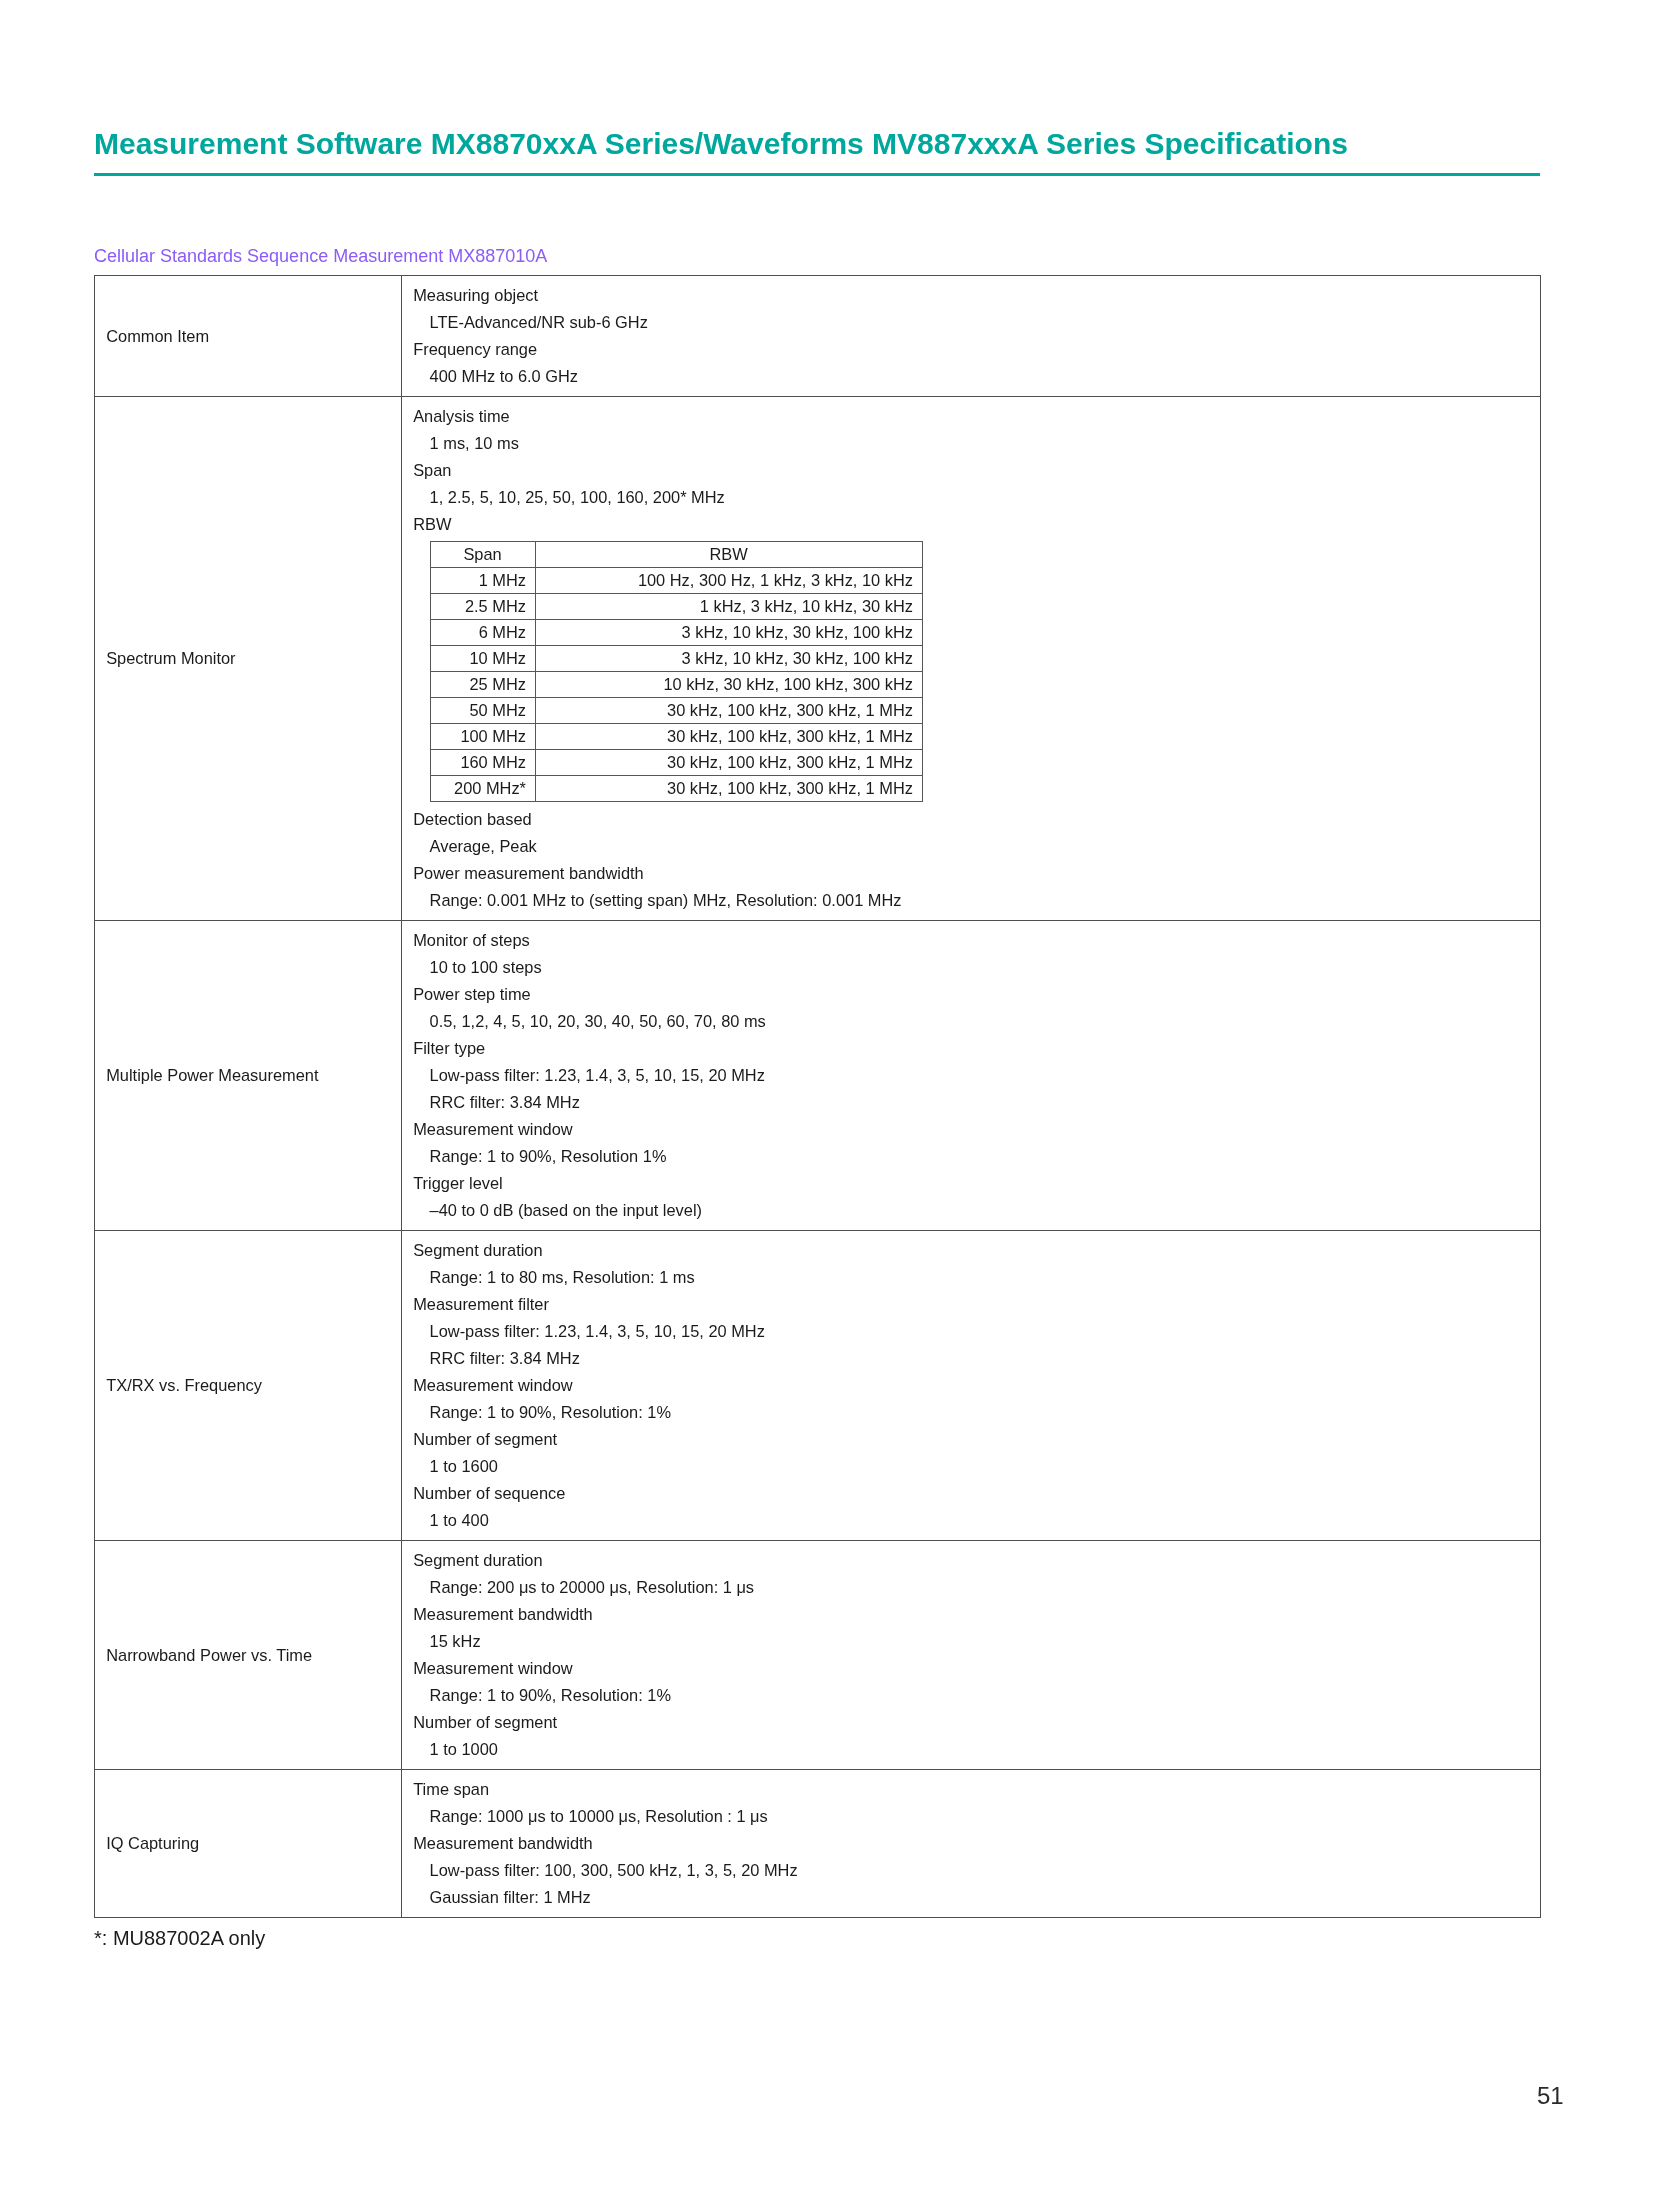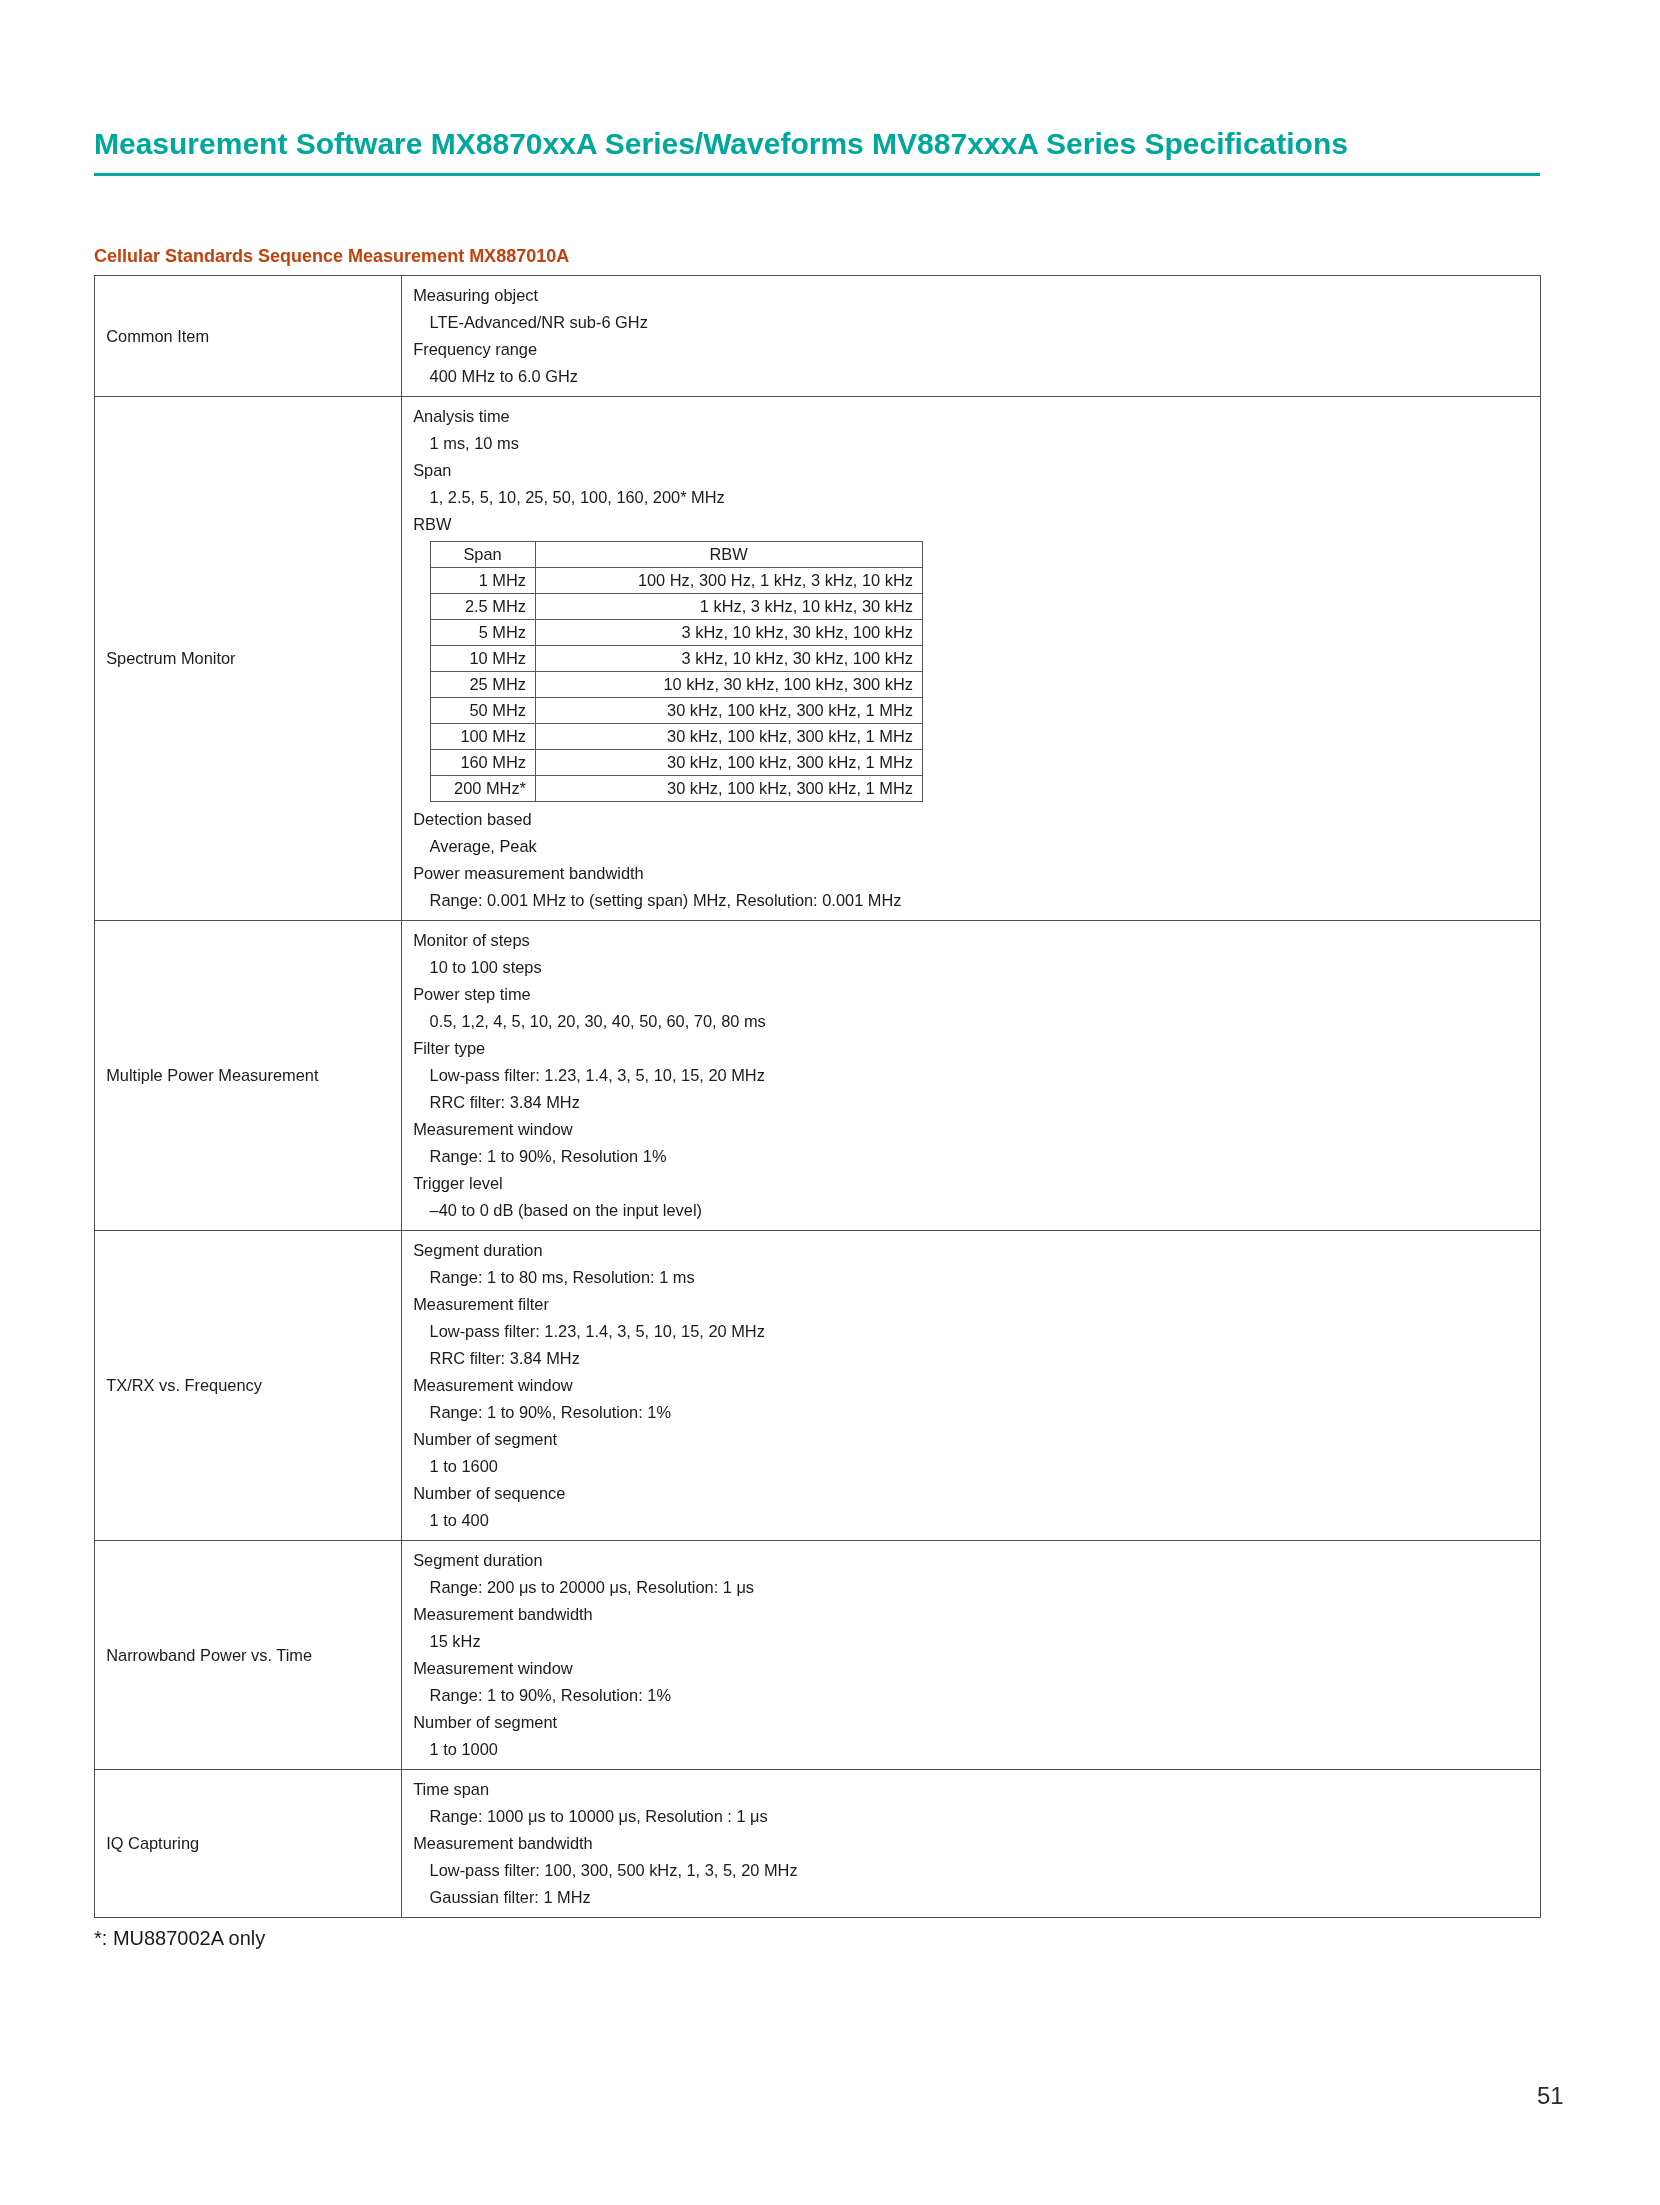--- a/index.html
+++ b/index.html
@@ -23,23 +23,23 @@
   }
   .title-rule {
     width: 1446px;
     height: 2.6px;
     background: #00A79D;
     margin-top: 12px;
   }
   .section-heading {
     margin: 69px 0 0 0;
     font-size: 18px;
-    font-weight: bold;
+    font-weight: normal;
     line-height: 22.5px;
-    color: #c2410c;
+    color: #8b5cf6;
   }
   table.spec {
     border-collapse: collapse;
     table-layout: fixed;
     width: 1446px;
     margin-top: 7.8px;
   }
   table.spec > tbody > tr > td {
     border: 0.9px solid #4f4f4f;
     font-size: 16.4px;
@@ -132,21 +132,21 @@
               </tr>
               <tr>
                 <td class="sp">1 MHz</td>
                 <td class="rb">100 Hz, 300 Hz, 1 kHz, 3 kHz, 10 kHz</td>
               </tr>
               <tr>
                 <td class="sp">2.5 MHz</td>
                 <td class="rb">1 kHz, 3 kHz, 10 kHz, 30 kHz</td>
               </tr>
               <tr>
-                <td class="sp">5 MHz</td>
+                <td class="sp">6 MHz</td>
                 <td class="rb">3 kHz, 10 kHz, 30 kHz, 100 kHz</td>
               </tr>
               <tr>
                 <td class="sp">10 MHz</td>
                 <td class="rb">3 kHz, 10 kHz, 30 kHz, 100 kHz</td>
               </tr>
               <tr>
                 <td class="sp">25 MHz</td>
                 <td class="rb">10 kHz, 30 kHz, 100 kHz, 300 kHz</td>
               </tr>

